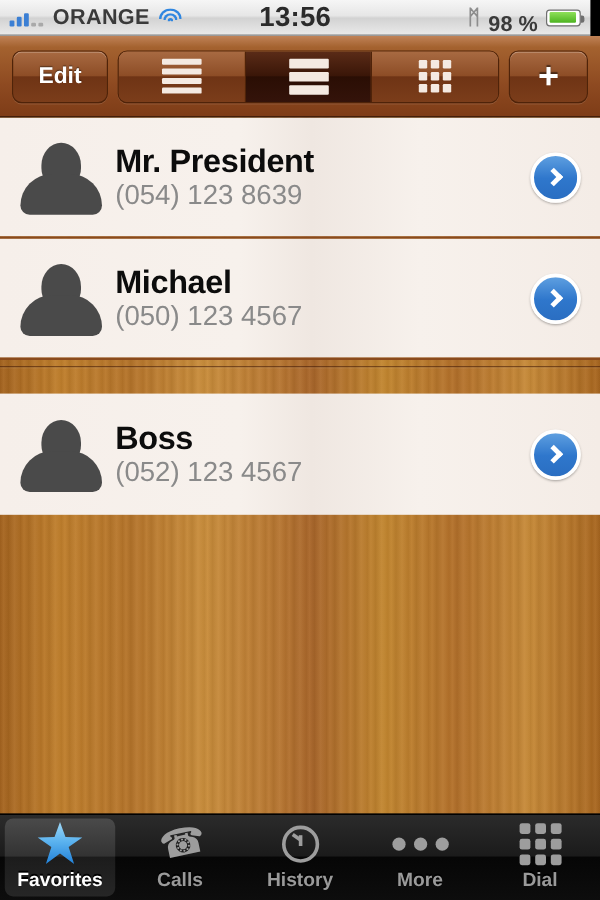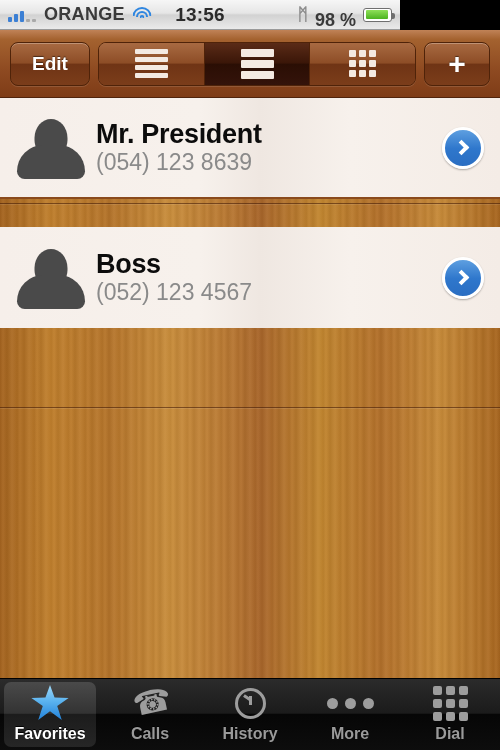--- a/index.html
+++ b/index.html
@@ -11,30 +11,30 @@
   }
   #screen {
     position: relative;
     width: 500px; height: 750px;
     overflow: hidden;
   }
 
   
   #status-bar {
     position: absolute; top: 0; left: 0;
-    width: 400px; height: 30px;
+    width: 492px; height: 30px;
     display: flex; align-items: center;
     background: linear-gradient(to bottom,#f6f6f6 0%, #e6e6e6 45%, #d2d2d2 52%, #eaeaea 100%);
     border-bottom: 1px solid #9a9a9a;
     padding: 0 8px;
     font-size: 18px; font-weight: bold; color: #2b2b2b;
   }
   .sb-left { display: flex; align-items: center; gap: 8px; flex: 1; }
   .sb-center { position: absolute; left: 0; right: 0; text-align: center;
-    font-size: 19px; font-weight: bold; letter-spacing: .2px; }
+    font-size: 23px; font-weight: bold; letter-spacing: .2px; }
   .sb-right { display: flex; align-items: center; gap: 7px; margin-left: auto; position: relative; z-index: 2; }
 
   .signal { display: flex; align-items: flex-end; gap: 2px; height: 15px; }
   .signal i { display: block; width: 4px; background: #3b7fd4; border-radius: 1px; }
   .signal i.b1 { height: 5px; } .signal i.b2 { height: 8px; }
   .signal i.b3 { height: 11px; }
   .signal i.off { background: #a9a9a9; height: 3px; }
 
   .carrier { font-size: 18px; font-weight: bold; color: #3a3a3a; letter-spacing: .3px; }
 
@@ -258,27 +258,40 @@
         </div>
         <div class="info">
           <div class="c-name">Mr. President</div>
           <div class="c-phone">(054) 123 8639</div>
         </div>
         <div class="disclosure">
             <div class="chev"></div>
           </div>
       </div>
 
-
       <div class="row">
         <div class="avatar">
           <div class="head"></div>
             <div class="body"></div>
         </div>
         <div class="info">
+          <div class="c-name">Michael</div>
+          <div class="c-phone">(050) 123 4567</div>
+        </div>
+        <div class="disclosure">
+            <div class="chev"></div>
+          </div>
+      </div>
+
+      <div class="row">
+        <div class="avatar">
+          <div class="head"></div>
+            <div class="body"></div>
+        </div>
+        <div class="info">
           <div class="c-name">Boss</div>
           <div class="c-phone">(052) 123 4567</div>
         </div>
         <div class="disclosure">
             <div class="chev"></div>
           </div>
       </div>
 
     </div>
   </div>

